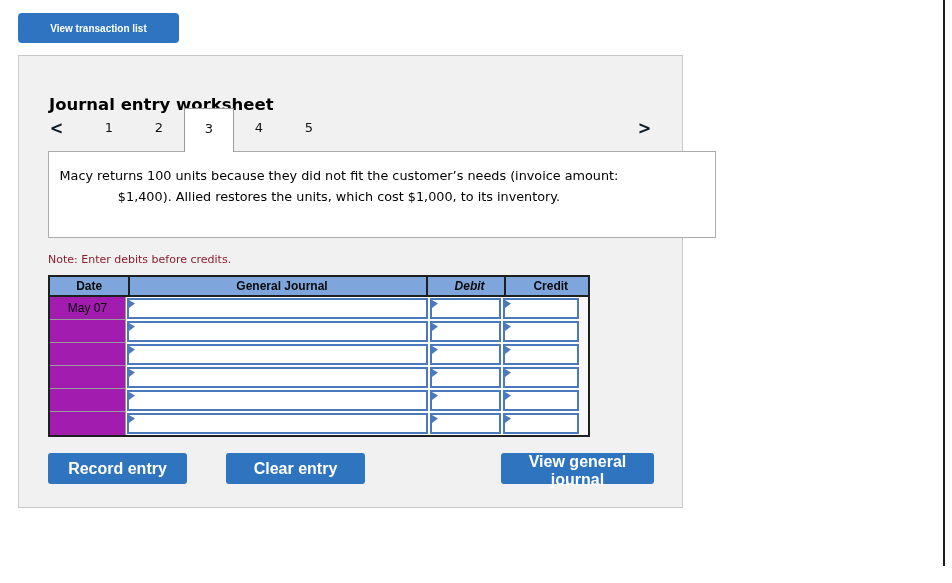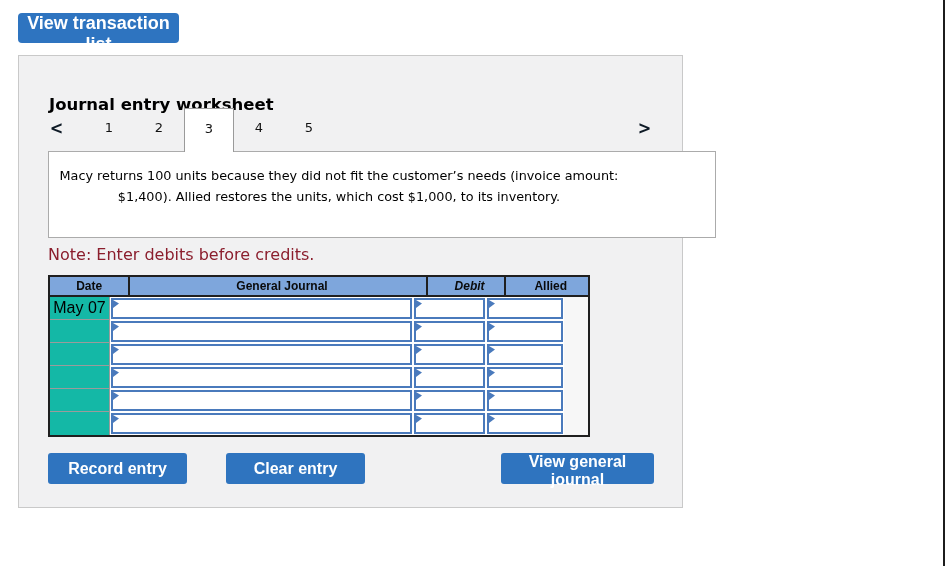--- a/index.html
+++ b/index.html
@@ -5,21 +5,21 @@
   * { margin:0; padding:0; box-sizing:border-box; }
   html,body { width:952px; height:583px; background:#ffffff; overflow:hidden;
               font-family:"Liberation Sans", sans-serif; }
 
   
   .win-edge { position:absolute; left:943px; top:0; width:2px; height:566px; background:#1c1c1c; }
 
   
   .btn-top { position:absolute; left:18px; top:13px; width:161px; height:30px;
              background:#2e74c0; color:#fff; border:none; border-radius:4px;
-             font-family:"Liberation Sans", sans-serif; font-weight:bold; font-size:18px; cursor:pointer; }
+             font-family:"Liberation Sans", sans-serif; font-weight:bold; font-size:10px; cursor:pointer; }
 
   
   .panel { position:absolute; left:18px; top:55px; width:665px; height:453px;
            background:#f1f1f2; border:1px solid #c9c9c9; }
 
   .panel-title { position:absolute; left:30px; top:19px; font-family:"DejaVu Sans", sans-serif;
                  font-weight:bold; font-size:16.5px; color:#000;margin-top:20px; }
 
   
   .tabs { position:absolute; left:0; top:52px; width:100%; height:44px; z-index:2; }
@@ -31,32 +31,32 @@
   .tab { width:50px; height:40px; line-height:40px; text-align:center;
          font-family:"DejaVu Sans", sans-serif; font-size:13px; color:#111; cursor:pointer; }
   .tab.active { height:44px; background:#ffffff; border:1px solid #9a9a9a; border-bottom:none; }
 
   
   .descbox { position:absolute; left:29px; top:95px; width:668px; height:87px;
              background:#ffffff; border:1px solid #ababab; z-index:1;text-align:center; }
   .desc-text { margin:13px 10px 0 10px; max-width:560px; font-family:"DejaVu Sans", sans-serif;
                font-size:12.8px; line-height:21px; color:#000; }
 
-  .note { position:absolute; left:29px; top:189px; font-family:"DejaVu Sans", sans-serif;
-          font-size:16px; color:#8b1e2d; }
+  .note { position:absolute; left:29px; top:197px; font-family:"DejaVu Sans", sans-serif;
+          font-size:11px; color:#8b1e2d; }
 
   
   .jtable { position:absolute; left:29px; top:219px; width:542px; border:2px solid #1f1f1f; background:#fff; }
   .thead { display:flex; height:20px; background:#7ea6dc; border-bottom:2px solid #1f1f1f;gap:8px; }
   .th { font-weight:bold; font-size:12px; color:#0a0a0a; text-align:center; line-height:19px; }
   .th-sep { border-right:2px solid #1f1f1f; }
   .th-date { width:84px; } .th-gj { width:303px; } .th-debit { width:73px;font-style:italic; } .th-credit { width:78px; }
   .trow { display:flex; height:23px; background:#f7f7f7; }
-  .cdate { width:60px; background:#14b8a6; border-right:1px solid #9b9b9b; border-bottom:1px solid #9b9b9b;
-           text-align:center; font-size:16px; color:#000; line-height:22px; }
+  .cdate { width:76px; background:#a21caf; border-right:1px solid #9b9b9b; border-bottom:1px solid #9b9b9b;
+           text-align:center; font-size:12px; color:#000; line-height:22px; }
   .trow:last-child .cdate { border-bottom:none; }
   .cw { padding:1px; background:#fff; }
   .cw-gj { width:303px; } .cw-debit { width:73px; } .cw-credit { width:78px; }
   .ecell { position:relative; width:100%; height:100%; background:#fff; border:2px solid #4a7abc; cursor:text; }
   .flag { position:absolute; top:0; left:0; display:block; }
 
   
   .btn { position:absolute; top:397px; height:31px; background:#2f74bf; color:#fff; border:none;
          border-radius:3px; font-family:"Liberation Sans", sans-serif; font-weight:bold;
          font-size:16px; cursor:pointer; }
@@ -91,21 +91,21 @@
     <p class="desc-text">Macy returns 100 units because they did not fit the customer’s needs (invoice amount: $1,400). Allied restores the units, which cost $1,000, to its inventory.</p>
   </div>
 
   <div class="note">Note: Enter debits before credits.</div>
 
   <div class="jtable">
     <div class="thead">
       <div class="th th-date th-sep">Date</div>
       <div class="th th-gj th-sep">General Journal</div>
       <div class="th th-debit th-sep">Debit</div>
-      <div class="th th-credit">Allied</div>
+      <div class="th th-credit">Credit</div>
     </div>
 
     <div class="trow">
       <div class="cdate">May 07</div>
       <div class="cw cw-gj">
           <div class="ecell">
             <svg class="flag" width="6" height="8">
               <polygon points="0,0 6,3.5 0,8" fill="#4a7abc"></polygon>
             </svg>
           </div>

